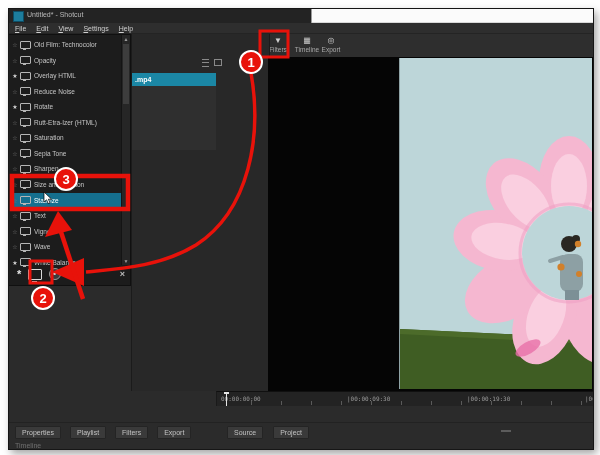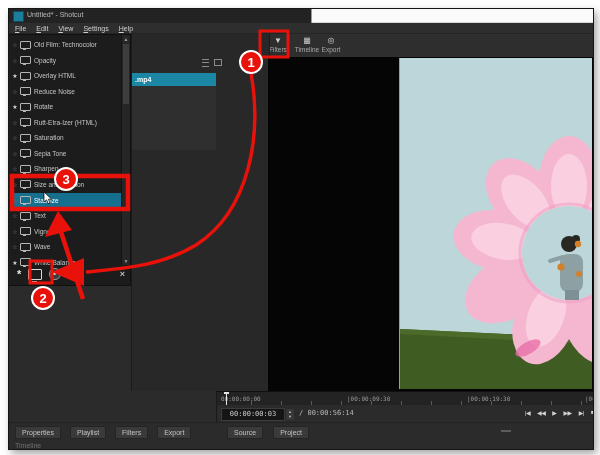--- a/index.html
+++ b/index.html
@@ -316,35 +316,20 @@
           <span class="rtick" style="left: 214px;"></span>
           <span class="rtick" style="left: 244px;"></span>
           <span class="rtick" style="left: 274px;"></span>
           <span class="rtick" style="left: 304px;"></span>
           <span class="rtick" style="left: 334px;"></span>
           <span class="rtick" style="left: 364px;"></span>
         </div>
       <div class="playhead"></div>
     </div>
 
-    <div class="posbar">
-      <div class="tc-box">00:00:00:03</div>
-      <div class="tc-spin">▲<br>▼</div>
-      <div class="tc-total">
-        <span>/</span> <span>00:00:56:14</span>
-      </div>
-      <div class="transport" id="transport">
-          <span class="tbtn">|◀</span>
-          <span class="tbtn">◀◀</span>
-          <span class="tbtn">▶</span>
-          <span class="tbtn">▶▶</span>
-          <span class="tbtn">▶|</span>
-          <span class="tbtn">■</span>
-        </div>
-    </div>
 
     <div class="tabs">
       <div class="tabs-left" id="tabs-left">
           <span class="tab">Properties</span>
           <span class="tab">Playlist</span>
           <span class="tab">Filters</span>
           <span class="tab">Export</span>
         </div>
       <div class="tabs-right" id="tabs-right">
           <span class="tab">Source</span>

